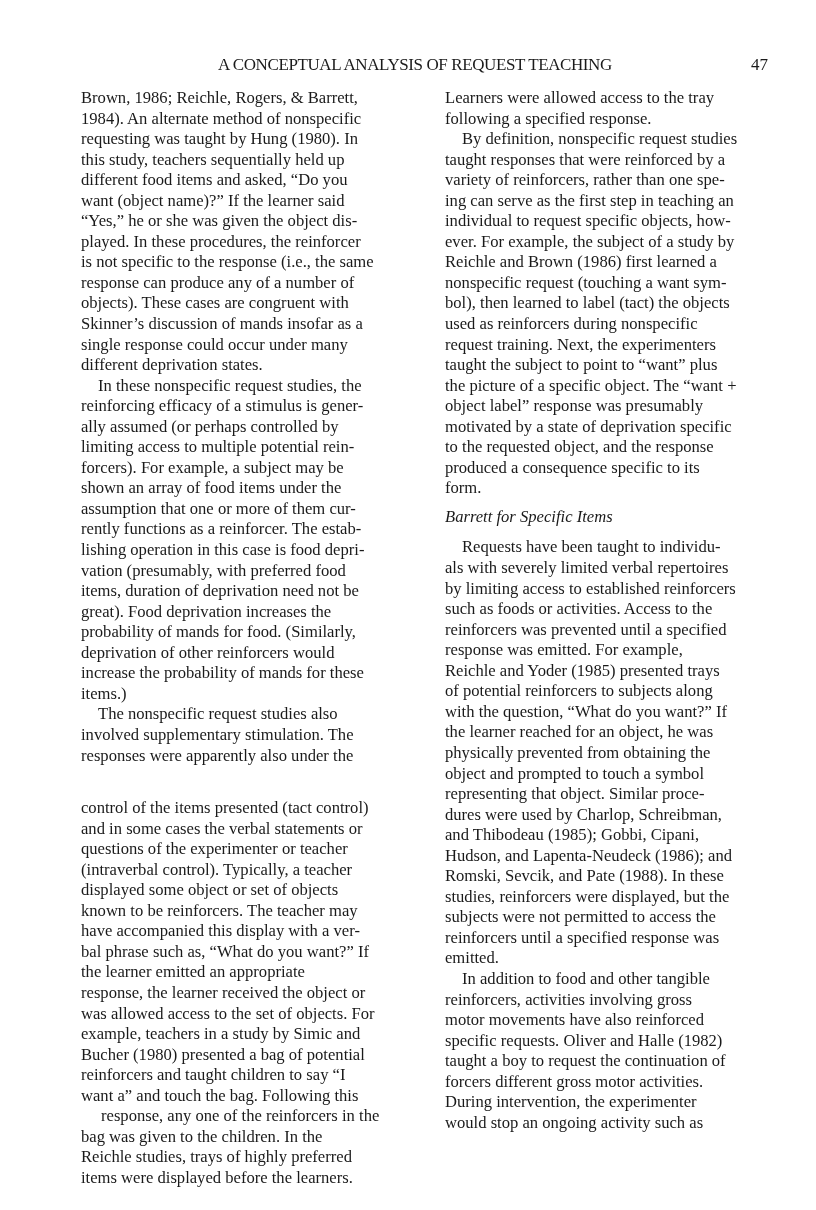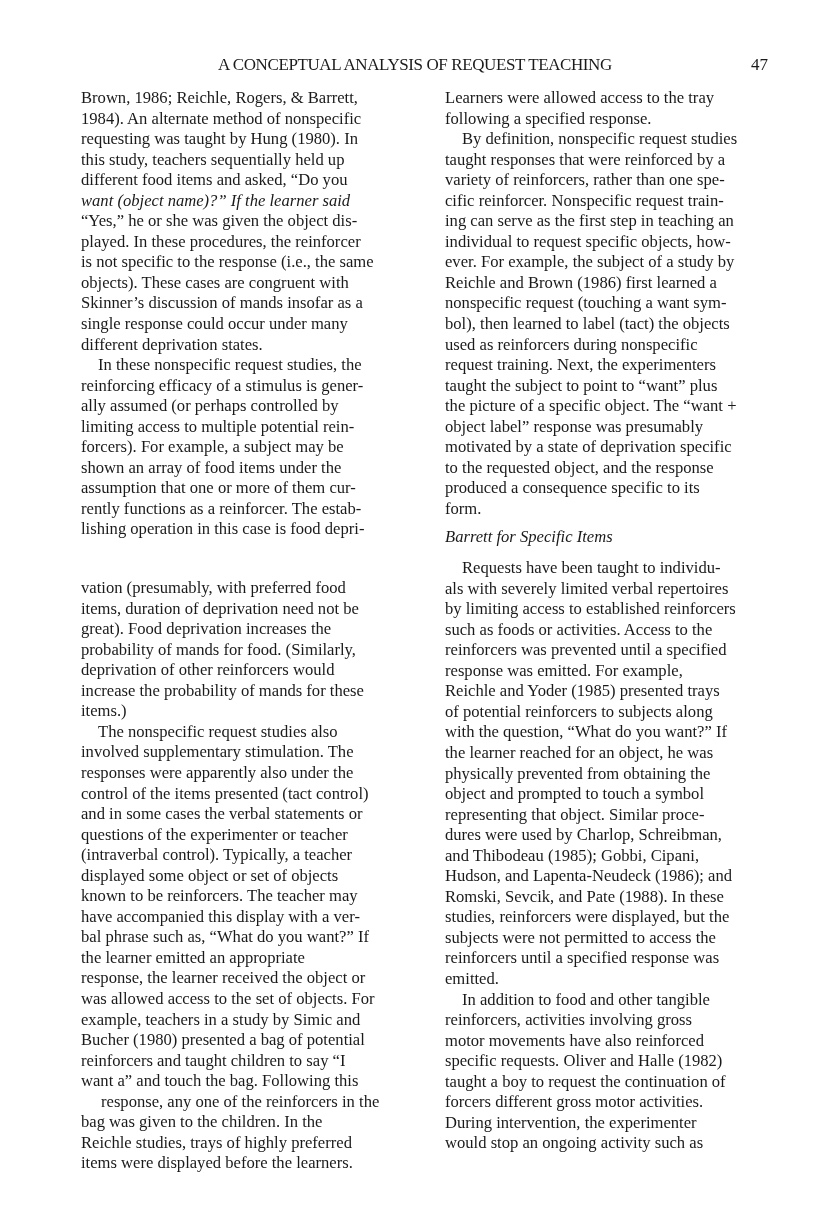--- a/index.html
+++ b/index.html
@@ -26,52 +26,53 @@
   <span class="page-number">47</span>
 </div>
 
 <div class="column col-left">
   <div>
       <span class="line" style="word-spacing: 0px; text-align: left; text-align-last: left;">Brown, 1986; Reichle, Rogers, &amp; Barrett,</span>
       <span class="line" style="word-spacing: 0px; text-align: left; text-align-last: left;">1984). An alternate method of nonspecific</span>
       <span class="line" style="word-spacing: 0px; text-align: left; text-align-last: left;">requesting was taught by Hung (1980). In</span>
       <span class="line" style="word-spacing: 0px; text-align: left; text-align-last: left;">this study, teachers sequentially held up</span>
       <span class="line" style="word-spacing: 0px; text-align: left; text-align-last: left;">different food items and asked, “Do you</span>
-      <span class="line" style="word-spacing: 0px; text-align: left; text-align-last: left; font-style: italic;">want (object name)?” If the learner said</span>
+      <span class="line" style="word-spacing: 0px; text-align: left; text-align-last: left;">want (object name)?” If the learner said</span>
       <span class="line" style="word-spacing: 0px; text-align: center; text-align-last: left;">“Yes,” he or she was given the object dis-</span>
       <span class="line" style="word-spacing: 0px; text-align: left; text-align-last: left;">played. In these procedures, the reinforcer</span>
       <span class="line" style="word-spacing: 0px; text-align: left; text-align-last: left;">is not specific to the response (i.e., the same</span>
+      <span class="line" style="word-spacing: 0px; text-align: left; text-align-last: left;">response can produce any of a number of</span>
       <span class="line" style="word-spacing: 0px; text-align: left; text-align-last: left;">objects). These cases are congruent with</span>
       <span class="line" style="word-spacing: 0px; text-align: left; text-align-last: left;">Skinner’s discussion of mands insofar as a</span>
       <span class="line" style="word-spacing: 0px; text-align: left; text-align-last: left;">single response could occur under many</span>
       <span class="line last">different deprivation states.</span>
     </div>
   <div>
       <span class="line indent" style="word-spacing: 0px; text-align: left; text-align-last: left;">In these nonspecific request studies, the</span>
       <span class="line" style="word-spacing: 0px; text-align: left; text-align-last: left;">reinforcing efficacy of a stimulus is gener-</span>
       <span class="line" style="word-spacing: 0px; text-align: center; text-align-last: left;">ally assumed (or perhaps controlled by</span>
       <span class="line" style="word-spacing: 0px; text-align: left; text-align-last: left;">limiting access to multiple potential rein-</span>
       <span class="line" style="word-spacing: 0px; text-align: left; text-align-last: left;">forcers). For example, a subject may be</span>
       <span class="line" style="word-spacing: 0px; text-align: left; text-align-last: left;">shown an array of food items under the</span>
       <span class="line" style="word-spacing: 0px; text-align: left; text-align-last: left;">assumption that one or more of them cur-</span>
       <span class="line" style="word-spacing: 0px; text-align: left; text-align-last: left;">rently functions as a reinforcer. The estab-</span>
       <span class="line" style="word-spacing: 0px; text-align: left; text-align-last: left;">lishing operation in this case is food depri-</span>
-      <span class="line" style="word-spacing: 0px; text-align: left; text-align-last: left; margin-top: 38px;">vation (presumably, with preferred food</span>
+      <span class="line" style="word-spacing: 0px; text-align: left; text-align-last: left;">vation (presumably, with preferred food</span>
       <span class="line" style="word-spacing: 0px; text-align: left; text-align-last: left;">items, duration of deprivation need not be</span>
       <span class="line" style="word-spacing: 0px; text-align: left; text-align-last: left;">great). Food deprivation increases the</span>
       <span class="line" style="word-spacing: 0px; text-align: left; text-align-last: left;">probability of mands for food. (Similarly,</span>
       <span class="line" style="word-spacing: 0px; text-align: left; text-align-last: left;">deprivation of other reinforcers would</span>
       <span class="line" style="word-spacing: 0px; text-align: left; text-align-last: left;">increase the probability of mands for these</span>
       <span class="line last">items.)</span>
     </div>
   <div>
       <span class="line indent" style="word-spacing: 0px; text-align: left; text-align-last: left;">The nonspecific request studies also</span>
       <span class="line" style="word-spacing: 0px; text-align: left; text-align-last: left;">involved supplementary stimulation. The</span>
       <span class="line" style="word-spacing: 0px; text-align: left; text-align-last: left;">responses were apparently also under the</span>
-      <span class="line" style="word-spacing: 0px; text-align: left; text-align-last: left;">control of the items presented (tact control)</span>
+      <span class="line" style="word-spacing: 0px; text-align: left; text-align-last: left; margin-top: 32px;">control of the items presented (tact control)</span>
       <span class="line" style="word-spacing: 0px; text-align: left; text-align-last: left;">and in some cases the verbal statements or</span>
       <span class="line" style="word-spacing: 0px; text-align: left; text-align-last: left;">questions of the experimenter or teacher</span>
       <span class="line" style="word-spacing: 0px; text-align: left; text-align-last: left;">(intraverbal control). Typically, a teacher</span>
       <span class="line" style="word-spacing: 0px; text-align: center; text-align-last: left;">displayed some object or set of objects</span>
       <span class="line" style="word-spacing: 0px; text-align: left; text-align-last: left;">known to be reinforcers. The teacher may</span>
       <span class="line" style="word-spacing: 0px; text-align: left; text-align-last: left;">have accompanied this display with a ver-</span>
       <span class="line" style="word-spacing: 0px; text-align: left; text-align-last: left;">bal phrase such as, “What do you want?” If</span>
       <span class="line" style="word-spacing: 0px; text-align: left; text-align-last: left;">the learner emitted an appropriate</span>
       <span class="line" style="word-spacing: 0px; text-align: left; text-align-last: left;">response, the learner received the object or</span>
       <span class="line" style="word-spacing: 0px; text-align: left; text-align-last: left;">was allowed access to the set of objects. For</span>
@@ -88,21 +89,20 @@
 
 <div class="column col-right">
   <div>
       <span class="line" style="word-spacing: 0px; text-align: left; text-align-last: left;">Learners were allowed access to the tray</span>
       <span class="line last">following a specified response.</span>
     </div>
   <div>
       <span class="line indent" style="word-spacing: 0px; text-align: left; text-align-last: left;">By definition, nonspecific request studies</span>
       <span class="line" style="word-spacing: 0px; text-align: left; text-align-last: left;">taught responses that were reinforced by a</span>
       <span class="line" style="word-spacing: 0px; text-align: left; text-align-last: left;">variety of reinforcers, rather than one spe-</span>
-      <span class="line" style="word-spacing: 0px; text-align: left; text-align-last: left;">cific reinforcer. Nonspecific request train-</span>
       <span class="line" style="word-spacing: 0px; text-align: left; text-align-last: left;">ing can serve as the first step in teaching an</span>
       <span class="line" style="word-spacing: 0px; text-align: left; text-align-last: left;">individual to request specific objects, how-</span>
       <span class="line" style="word-spacing: 0px; text-align: left; text-align-last: left;">ever. For example, the subject of a study by</span>
       <span class="line" style="word-spacing: 0px; text-align: left; text-align-last: left;">Reichle and Brown (1986) first learned a</span>
       <span class="line" style="word-spacing: 0px; text-align: left; text-align-last: left;">nonspecific request (touching a want sym-</span>
       <span class="line" style="word-spacing: 0px; text-align: left; text-align-last: left;">bol), then learned to label (tact) the objects</span>
       <span class="line" style="word-spacing: 0px; text-align: left; text-align-last: left;">used as reinforcers during nonspecific</span>
       <span class="line" style="word-spacing: 0px; text-align: left; text-align-last: left;">request training. Next, the experimenters</span>
       <span class="line" style="word-spacing: 0px; text-align: left; text-align-last: left;">taught the subject to point to “want” plus</span>
       <span class="line" style="word-spacing: 0px; text-align: left; text-align-last: left;">the picture of a specific object. The “want +</span>

